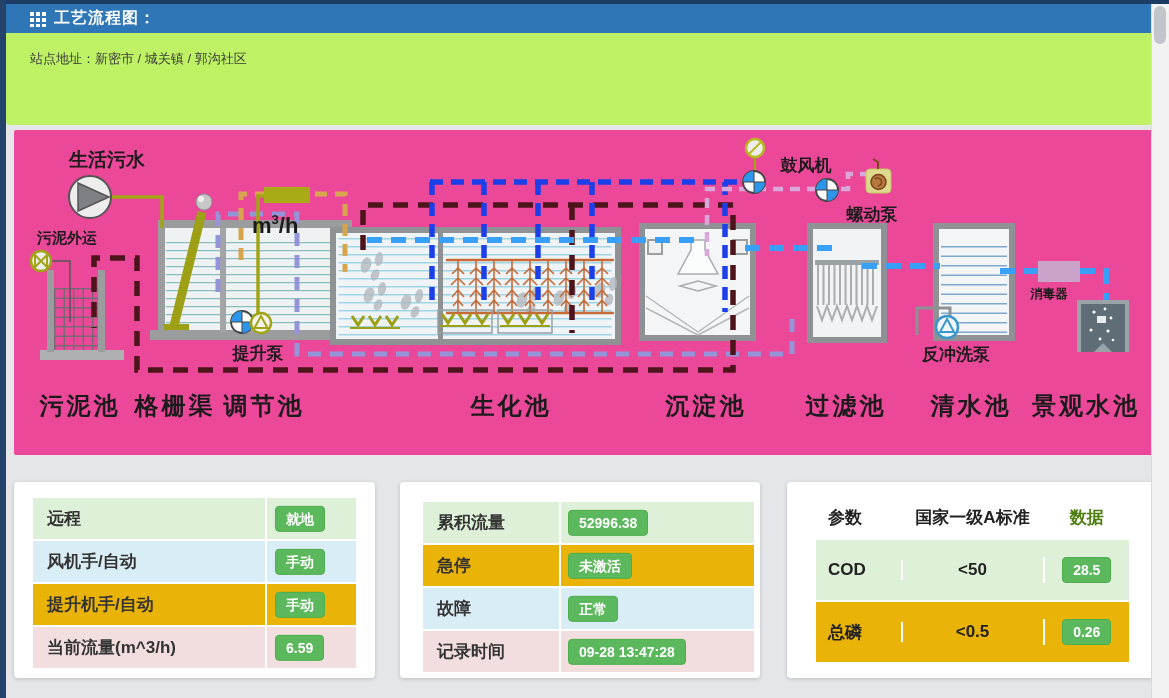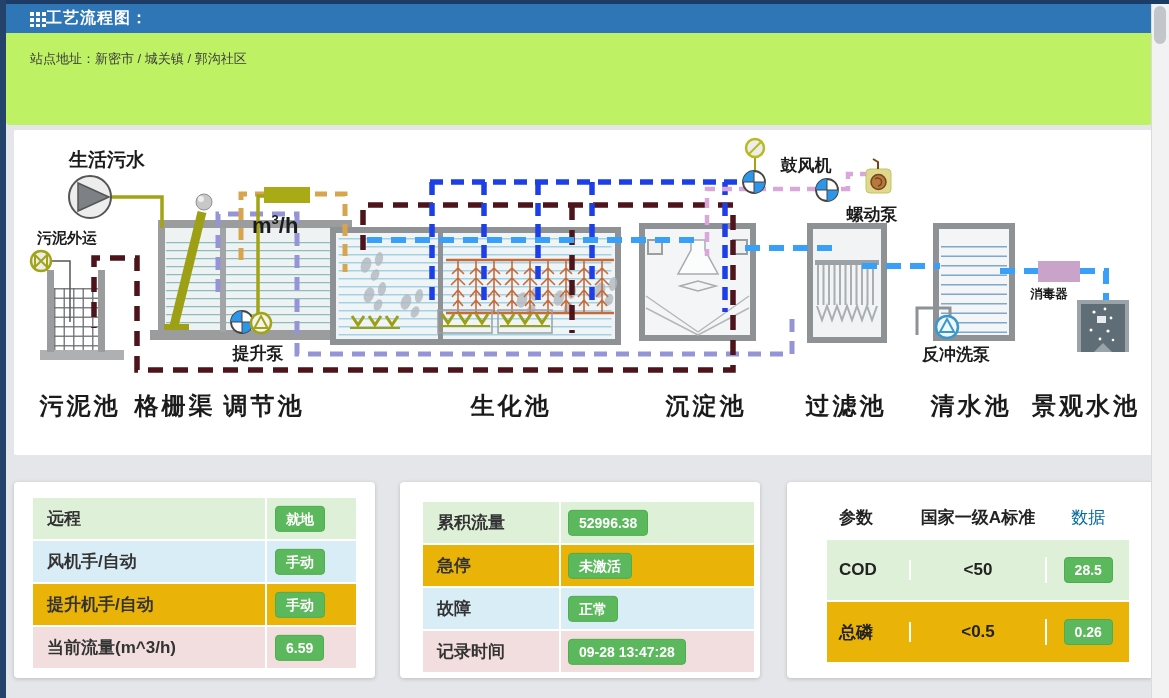--- a/index.html
+++ b/index.html
@@ -10,38 +10,38 @@
     -webkit-font-smoothing:antialiased;
   }
   
   .top-edge{position:absolute;left:0;top:0;width:1169px;height:4px;background:#1c3c66;}
   .left-edge{position:absolute;left:0;top:0;width:6px;height:698px;background:#24436b;}
   .scrollbar{position:absolute;right:0;top:4px;width:17px;height:694px;background:#f2f2f3;border-left:1px solid #d9dadc;}
   .scroll-thumb{position:absolute;left:2px;top:2px;width:12px;height:38px;background:#c2c6ca;border-radius:6px;}
   
   .titlebar{position:absolute;left:6px;top:4px;width:1146px;height:29px;background:#2e76b5;display:flex;align-items:center;}
   .grid-icon{display:inline-block;margin-left:24px;line-height:0;}
-  .title{color:#ffffff;font-size:16px;font-weight:700;letter-spacing:1px;}
+  .title{color:#ffffff;font-size:16px;font-weight:700;margin-left:8px;letter-spacing:1px;}
   
   .crumb-panel{position:absolute;left:6px;top:33px;width:1146px;height:92px;background:#bef264;border-radius:0 0 4px 4px;}
   .crumb{position:absolute;left:24px;top:17px;font-size:13px;color:#3a3a3a;}
   
-  .diagram{position:absolute;left:14px;top:130px;width:1140px;height:325px;background:#ffffff;border-radius:2px;}
+  .diagram{position:absolute;left:14px;top:130px;width:1140px;height:325px;background:#ec4899;border-radius:2px;}
   svg text{fill:#1b1b1b;}
   .tl{font-size:24px;font-weight:700;letter-spacing:3px;}
   .dl{font-size:17px;font-weight:700;}
   .dl-small{font-size:12.5px;font-weight:700;}
   .dl-inlet{font-size:19px;font-weight:700;}
   .dl-sludge{font-size:15px;font-weight:700;}
   .mh{font-size:22px;font-weight:700;}
   
   .card{position:absolute;top:482px;background:#ffffff;border-radius:4px;box-shadow:0 1px 4px rgba(0,0,0,.18);height:196px;box-sizing:border-box;}
   .card-left{left:14px;width:361px;padding:16px 19px 0 19px;}
   .card-mid{left:400px;width:360px;padding:20px 6px 0 23px;}
-  .card-right{left:787px;width:367px;padding:13px 25px 0 40px;}
+  .card-right{left:787px;width:367px;padding:13px 25px 0 29px;}
   .prow{position:relative;height:41px;margin-bottom:2px;display:flex;align-items:center;}
   .plabel{font-size:17px;font-weight:700;color:#333;padding-left:14px;}
   .pbadge,.qbadge{display:inline-block;background:#5cb85c;border:1px solid #4cae4c;color:#fff;
     font-size:14px;font-weight:700;padding:2px 10px;border-radius:4px;line-height:1.45;white-space:nowrap;}
   .pbadge{position:absolute;top:50%;transform:translateY(-50%);}
   .card-left .pbadge{left:242px;}
   .card-mid .pbadge{left:145px;}
   .card-left .prow::after,.card-mid .prow::after{content:"";position:absolute;top:0;bottom:0;width:2px;background:#fff;}
   .card-left .prow::after{left:232px;}
   .card-mid .prow::after{left:136px;}
@@ -325,21 +325,21 @@
   <div class="prow t-danger">
     <span class="plabel">记录时间</span>
     <span class="pbadge">09-28 13:47:28</span>
   </div>
 </div>
 
 <div class="card card-right">
   <div class="qhead">
     <span class="q-param">参数</span>
     <span class="q-std" style="border-left:none">国家一级A标准</span>
-    <span class="q-val" style="border-left:none;font-weight:400;font-size:17px;color:#0369a1">数据</span>
+    <span class="q-val" style="border-left:none;font-weight:700;font-size:17px;color:#4d7c0f">数据</span>
   </div>
   <div class="qrow t-success">
     <span class="q-param">COD</span>
     <span class="q-std">&lt;50</span>
     <span class="q-val"><span class="qbadge">28.5</span></span>
   </div>
   <div class="qrow t-warning">
     <span class="q-param">总磷</span>
     <span class="q-std">&lt;0.5</span>
     <span class="q-val"><span class="qbadge">0.26</span></span>

